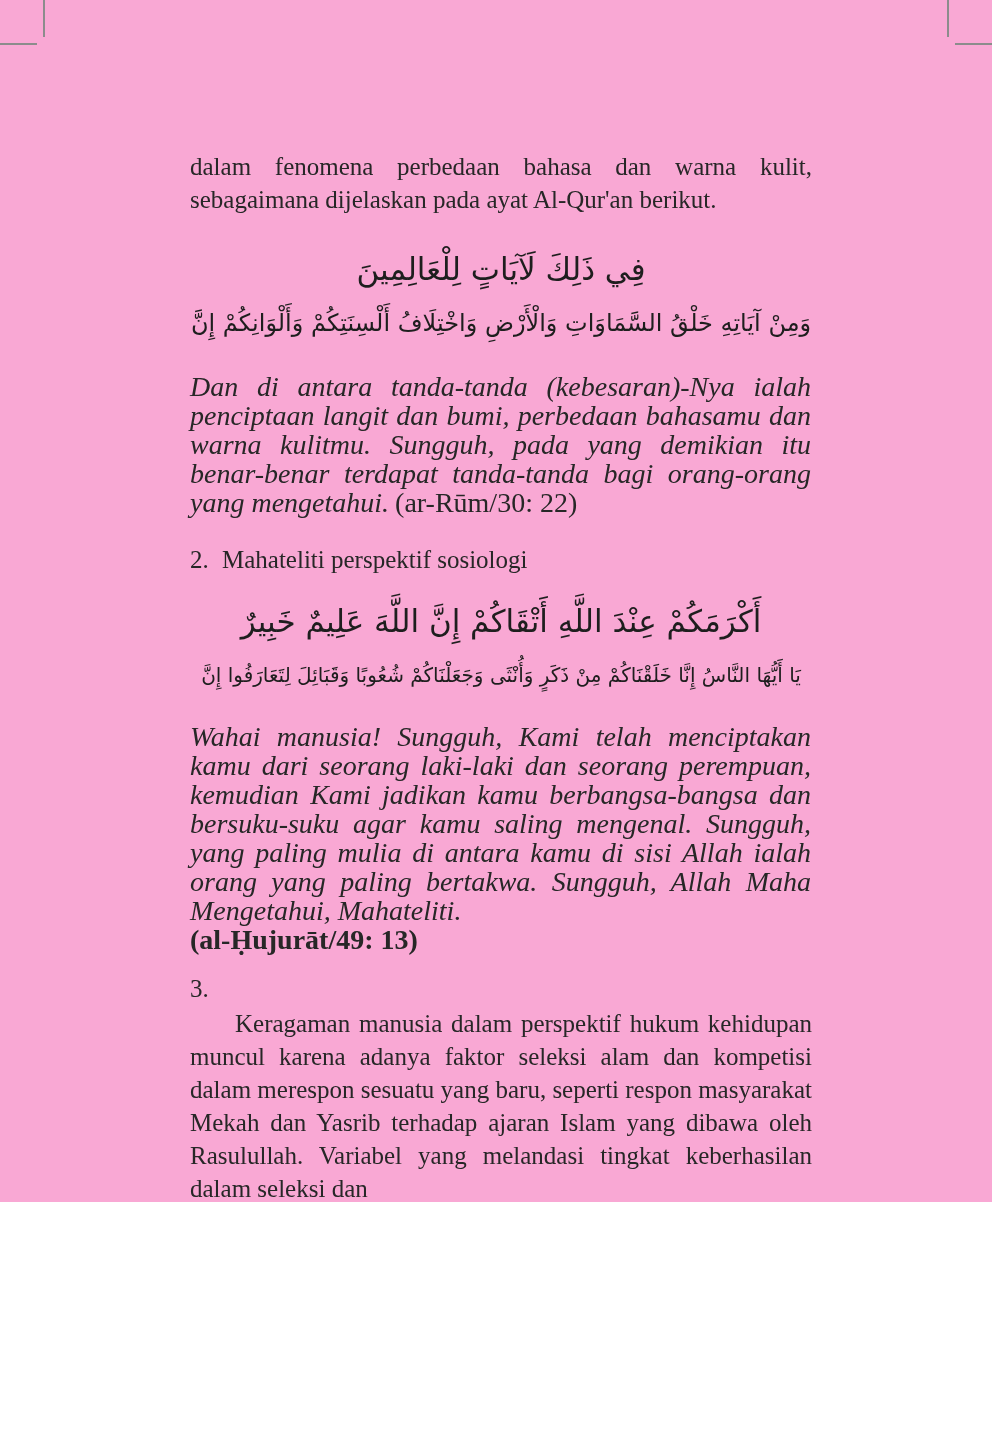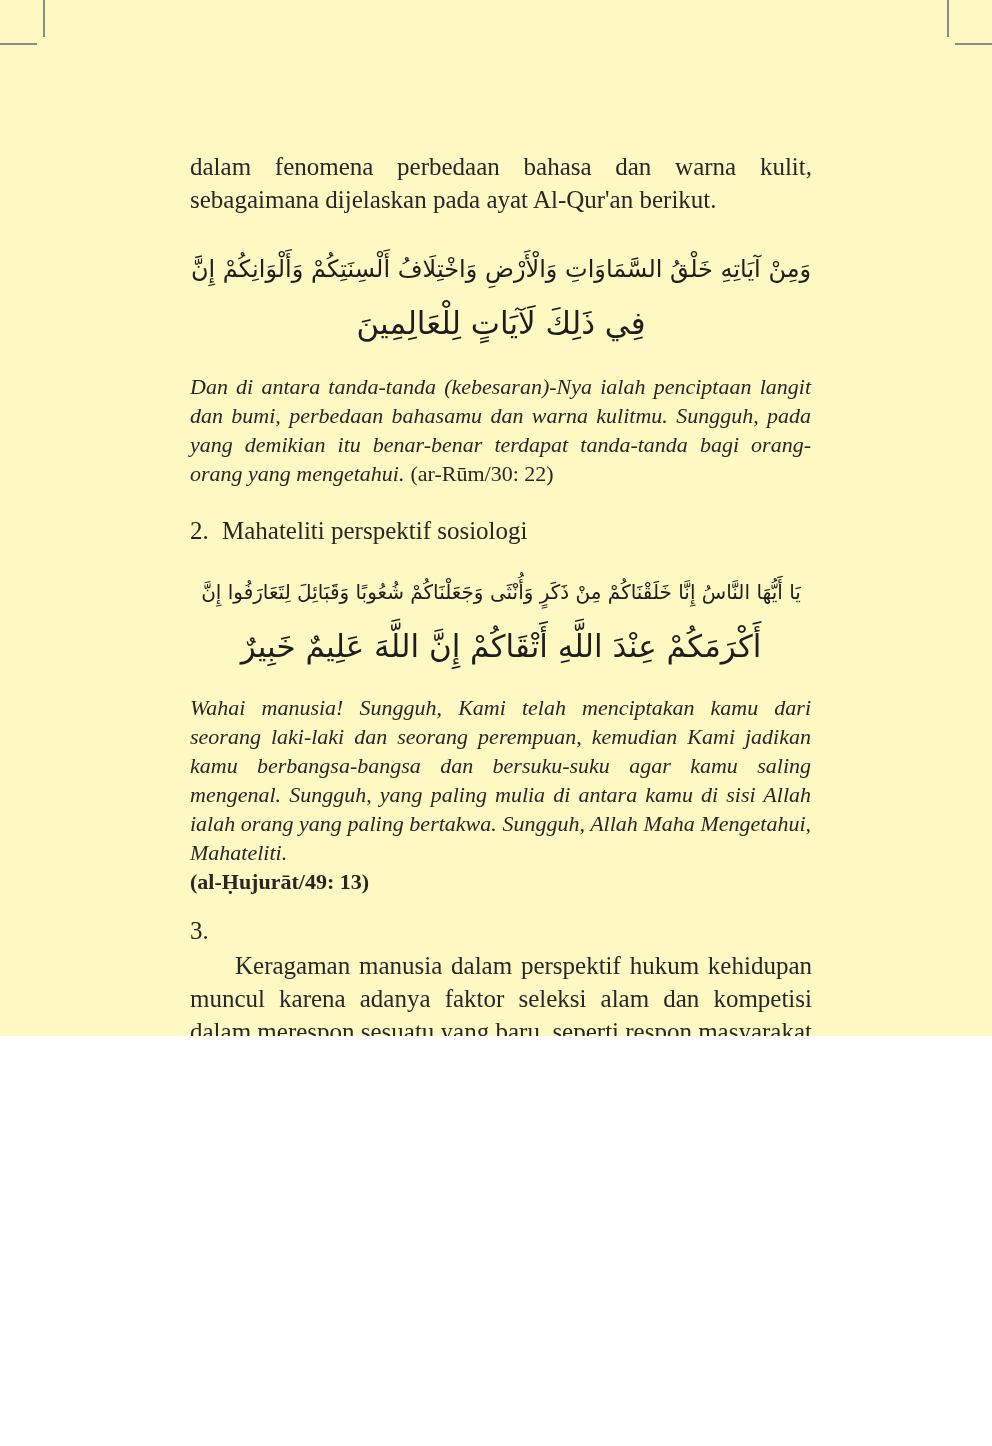--- a/index.html
+++ b/index.html
@@ -1,20 +1,20 @@
 <!DOCTYPE html>
 <html><head>
 <meta charset="utf-8">
 <style>
   html, body { margin: 0; padding: 0; background: #ffffff; }
   .page {
     position: relative;
     width: 992px;
-    height: 1036px;
-    background: #fef9c3;
+    height: 1202px;
+    background: #f9a8d4;
     font-family: "Liberation Serif", serif;
     color: #272727;
     overflow: hidden;
   }
   .crop { position: absolute; background: #8c8c8c; }
   .crop.v { width: 2px; height: 37px; }
   .crop.h { width: 37px; height: 2px; }
 
   .col {
     position: absolute;
@@ -38,21 +38,21 @@
   .aline {
     font-family: "DejaVu Sans", sans-serif;
     font-size: 31px;
     line-height: 54px;
     text-align: center;
     white-space: nowrap;
     color: #1e1e1e;
   }
 
   .trans {
-    font-size: 22px;
+    font-size: 28px;
     line-height: 29px;
     font-style: italic;
     text-align: justify;
     margin: 22px 1px 0 0;
   }
   .ref { font-style: normal; margin-left: 6px; }
   .ref.block { display: block; margin-left: 0; font-weight: bold; }
 
   .heading {
     display: flex;
@@ -89,35 +89,35 @@
   <div class="crop h" style="left:0; top:1401px;"></div>
   <div class="crop v" style="left:43px; top:1408px;"></div>
   <div class="crop h" style="left:955px; top:1401px;"></div>
   <div class="crop v" style="left:947px; top:1408px;"></div>
 
   <div class="col">
 
     <p class="body-para">dalam fenomena perbedaan bahasa dan warna kulit, sebagaimana dijelaskan pada ayat Al-Qur'an berikut.</p>
 
     <div class="arabic">
+        <div class="aline fit">فِي ذَلِكَ لَآيَاتٍ لِلْعَالِمِينَ</div>
         <div class="aline fit" style="font-size: 24px;">وَمِنْ آيَاتِهِ خَلْقُ السَّمَاوَاتِ وَالْأَرْضِ وَاخْتِلَافُ أَلْسِنَتِكُمْ وَأَلْوَانِكُمْ إِنَّ</div>
-        <div class="aline fit">فِي ذَلِكَ لَآيَاتٍ لِلْعَالِمِينَ</div>
       </div>
 
     <p class="trans"><span>Dan di antara tanda-tanda (kebesaran)-Nya ialah penciptaan langit dan bumi, perbedaan bahasamu dan warna kulitmu. Sungguh, pada yang demikian itu benar-benar terdapat tanda-tanda bagi orang-orang yang mengetahui.</span><span class="ref">(ar-Rūm/30: 22)</span></p>
 
     <div class="heading">
       <span class="num">2.</span>
       <span>Mahateliti perspektif sosiologi</span>
     </div>
 
 
     <div class="arabic" style="margin-top:18px;">
+        <div class="aline fit">أَكْرَمَكُمْ عِنْدَ اللَّهِ أَتْقَاكُمْ إِنَّ اللَّهَ عَلِيمٌ خَبِيرٌ</div>
         <div class="aline fit" style="font-size: 20px;">يَا أَيُّهَا النَّاسُ إِنَّا خَلَقْنَاكُمْ مِنْ ذَكَرٍ وَأُنْثَى وَجَعَلْنَاكُمْ شُعُوبًا وَقَبَائِلَ لِتَعَارَفُوا إِنَّ</div>
-        <div class="aline fit">أَكْرَمَكُمْ عِنْدَ اللَّهِ أَتْقَاكُمْ إِنَّ اللَّهَ عَلِيمٌ خَبِيرٌ</div>
       </div>
 
     <p class="trans" style="margin-top:20px;"><span>Wahai manusia! Sungguh, Kami telah menciptakan kamu dari seorang laki-laki dan seorang perempuan, kemudian Kami jadikan kamu berbangsa-bangsa dan bersuku-suku agar kamu saling mengenal. Sungguh, yang paling mulia di antara kamu di sisi Allah ialah orang yang paling bertakwa. Sungguh, Allah Maha Mengetahui, Mahateliti.</span><span class="ref block">(al-Ḥujurāt/49: 13)</span></p>
 
     <div class="heading" style="margin-top:18px;">
       <span class="num">3.</span>
     </div>
 
     <p class="body-para indent">Keragaman manusia dalam perspektif hukum kehidupan muncul karena adanya faktor seleksi alam dan kompetisi dalam merespon sesuatu yang baru, seperti respon masyarakat Mekah dan Yasrib terhadap ajaran Islam yang dibawa oleh Rasulullah. Variabel yang melandasi tingkat keberhasilan dalam seleksi dan</p>
 

